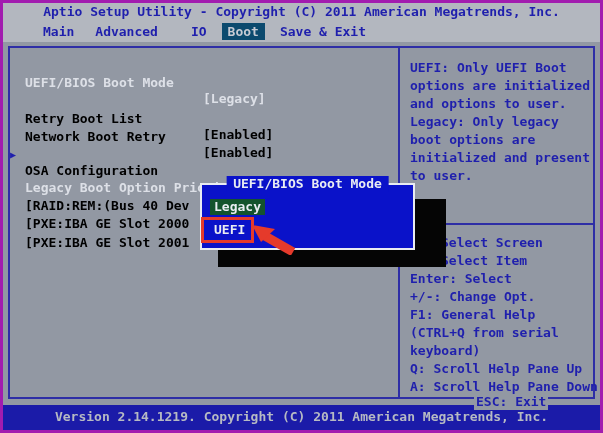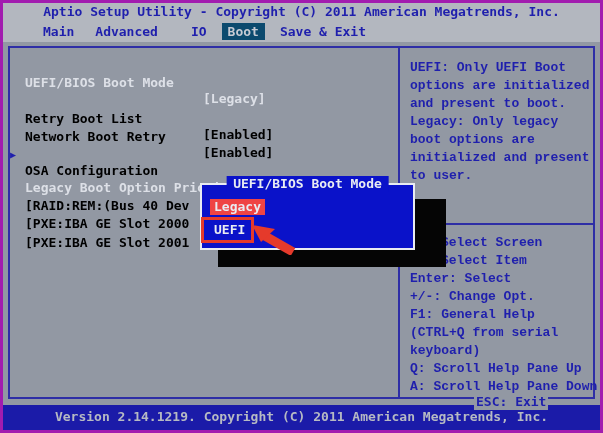--- a/index.html
+++ b/index.html
@@ -34,39 +34,39 @@
   
   .lp-row { position:absolute; height:16px; line-height:16px; white-space:pre; }
   .lp-label { position:absolute; left:22px; }
   .lp-value { position:absolute; left:200px; }
   .c-white { color:#dde0e7; }
   .c-blue  { color:#000000; }
   .submenu-arrow { position:absolute; left:7px; font-size:10px; color:#1f1fad; }
   
   .help-line, .legend-line {
     position:absolute; left:407px; height:18px; line-height:18px;
-    color:#1f1fad; white-space:pre;font-family:Liberation Mono, monospace;
+    color:#1f1fad; white-space:pre;
   }
   .legend-indent { left:438px; }
   .esc-exit {
     position:absolute; left:471px; top:391px; height:16px; line-height:16px;
     color:#1f1fad; background:#9298a3; padding:0 2px; white-space:pre; z-index:3;
   }
   
   .popup-shadow { position:absolute; left:215px; top:196px; width:228px; height:68px; background:#050505; z-index:5; }
   .popup {
     position:absolute; left:197px; top:180px; width:215px; height:67px;
     background:#0a12c9; border:2px solid #e9ecf2; z-index:6;
   }
   .popup-title {
     position:absolute; top:-9px; left:50%; transform:translateX(-50%);
     background:#0a12c9; color:#e9ecf2; padding:0 7px; white-space:pre; line-height:16px;
   }
   .popup-opt { position:absolute; left:8px; height:16px; line-height:16px; color:#e9ecf2; white-space:pre; padding:0 4px; }
-  .popup-opt.hl { background:#ef4444; }
+  .popup-opt.hl { background:#14532d; }
   .opt-legacy { top:14px; }
   .opt-uefi { top:37px; }
   .red-box {
     position:absolute; left:-1px; top:32px; width:53px; height:26px;
     border:3px solid #e53a2b; z-index:7;
   }
   .annot-arrow { position:absolute; left:249px; top:222px; z-index:8; }
   
   .bottombar {
     position:absolute; left:0; right:0; bottom:0; height:25px;
@@ -117,21 +117,21 @@
   </div>
   <div class="lp-row" style="top:197px;">
     <span class="lp-label c-blue">[PXE:IBA GE Slot 2000</span>
   </div>
   <div class="lp-row" style="top:216px;">
     <span class="lp-label c-blue">[PXE:IBA GE Slot 2001</span>
   </div>
 
   <div class="help-line" style="top:56px;">UEFI: Only UEFI Boot</div>
   <div class="help-line" style="top:74px;">options are initialized</div>
-  <div class="help-line" style="top:92px;">and present to boot.</div>
+  <div class="help-line" style="top:92px;">and options to user.</div>
   <div class="help-line" style="top:110px;">Legacy: Only legacy</div>
   <div class="help-line" style="top:128px;">boot options are</div>
   <div class="help-line" style="top:146px;">initialized and present</div>
   <div class="help-line" style="top:164px;">to user.</div>
 
   <div class="legend-line legend-indent" style="top:231px;">Select Screen</div>
   <div class="legend-line legend-indent" style="top:249px;">Select Item</div>
   <div class="legend-line" style="top:267px;">Enter: Select</div>
   <div class="legend-line" style="top:285px;">+/-: Change Opt.</div>
   <div class="legend-line" style="top:303px;">F1: General Help</div>

